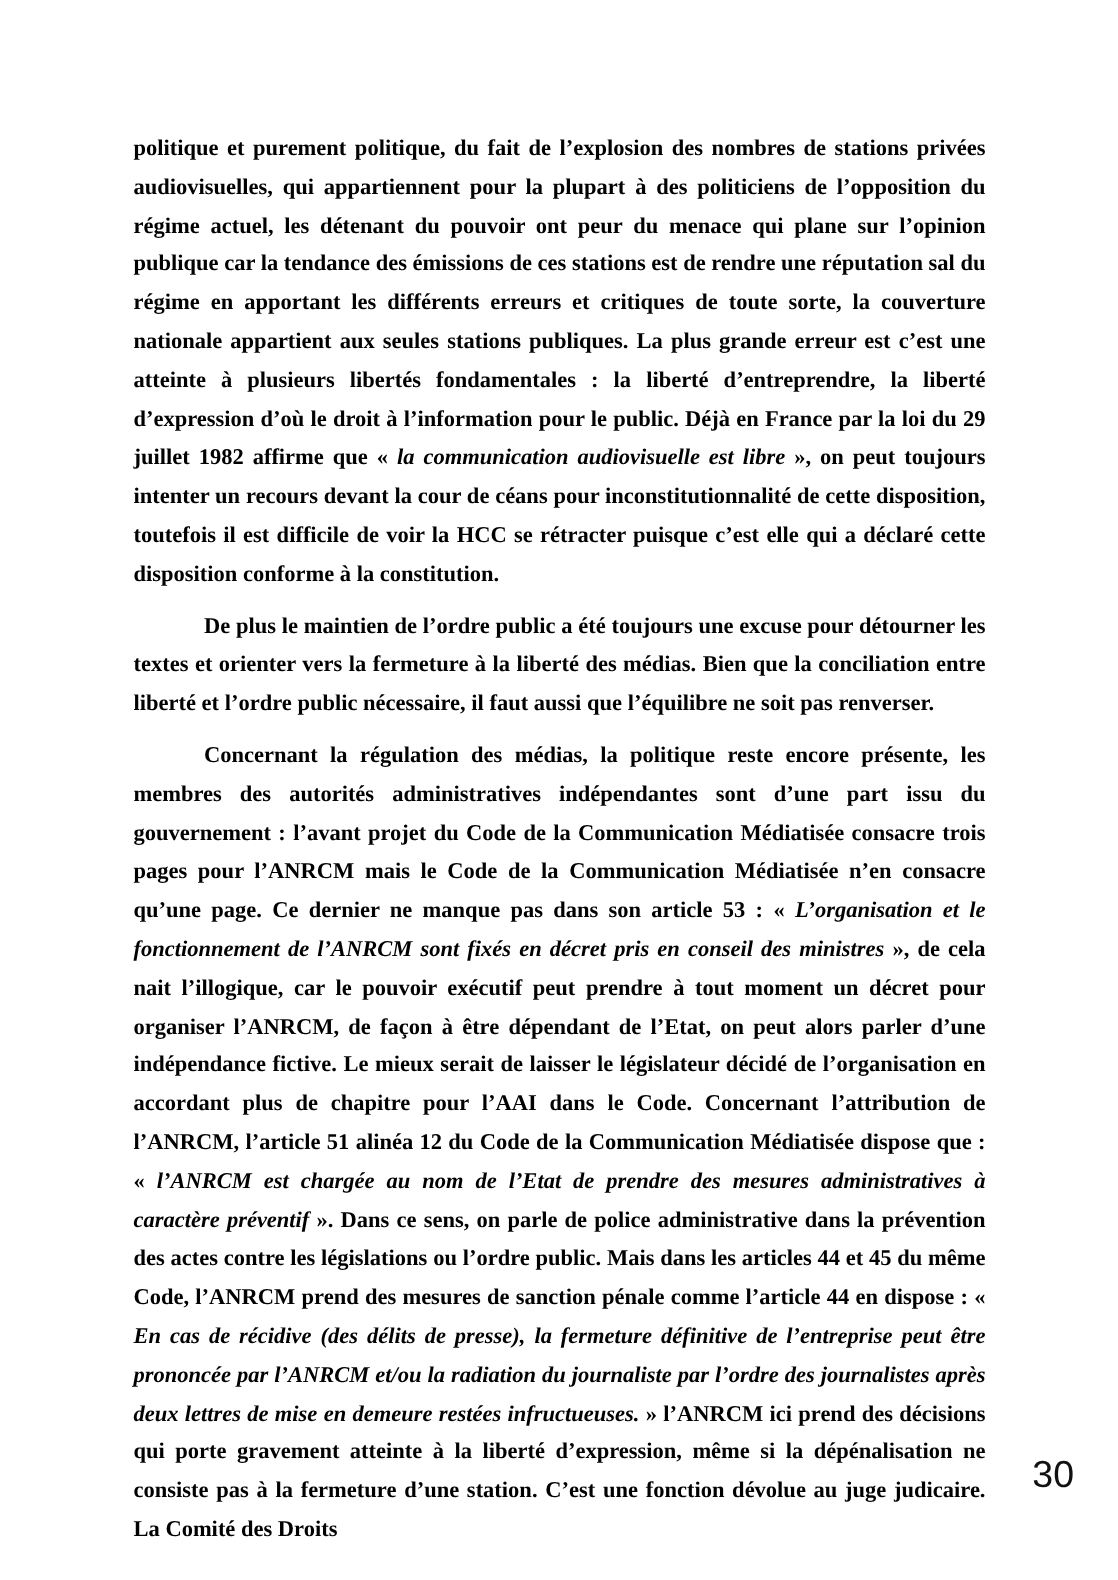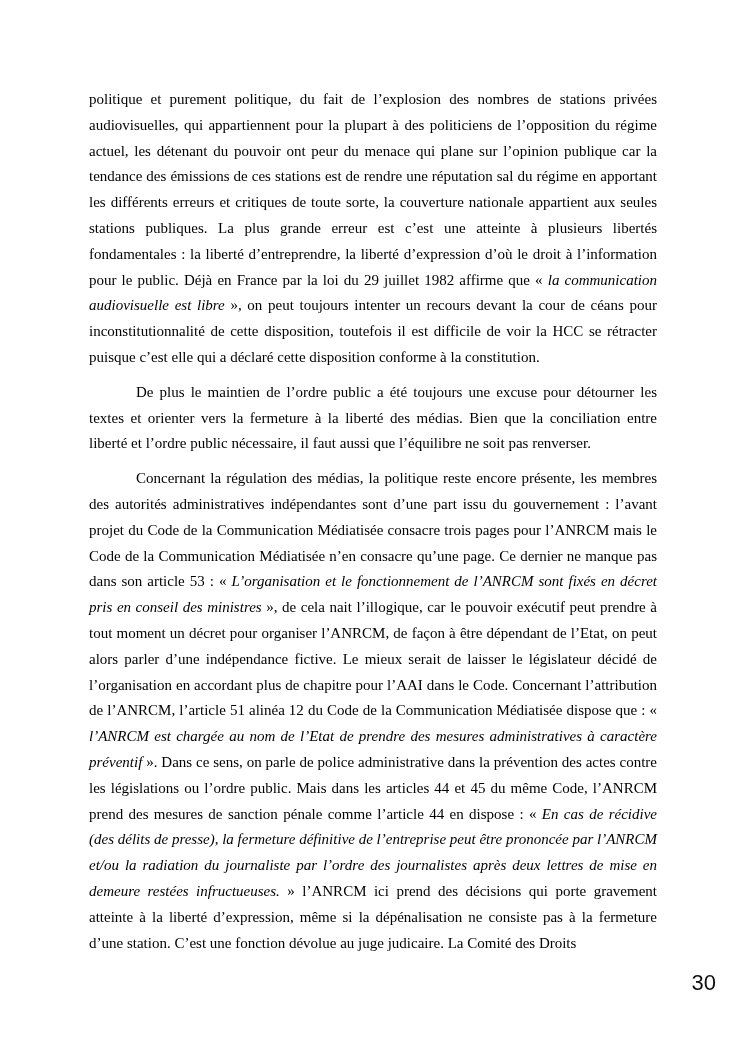--- a/index.html
+++ b/index.html
@@ -22,33 +22,34 @@
     width: 568px;
     font-family: "Liberation Serif", serif;
     font-size: 15px;
     line-height: 25.8px;
     text-align: justify;
     color: #000000;
   }
   p.para {
     margin: 0 0 9px 0;
     padding: 0;
+    font-weight: bold;
   }
   p.para.indent {
     text-indent: 47px;
   }
   .italic {
     font-style: italic;
   }
   .page-number {
     position: absolute;
     right: 29px;
     top: 968px;
     font-family: "Liberation Sans", sans-serif;
-    font-size: 22px;
+    font-size: 25px;
     line-height: 30px;
     color: #111111;
   }
 </style>
 </head>
 <body>
 
 <div class="page">
   <div class="content">
       <p class="para"><span>politique et purement politique, du fait de l’explosion des nombres de stations privées audiovisuelles, qui appartiennent pour la plupart à des politiciens de l’opposition du régime actuel, les détenant du pouvoir ont peur du menace qui plane sur l’opinion publique car la tendance des émissions de ces stations est de rendre une réputation sal du régime en apportant les différents erreurs et critiques de toute sorte, la couverture nationale appartient aux seules stations publiques. La plus grande erreur est c’est une atteinte à plusieurs libertés fondamentales : la liberté d’entreprendre, la liberté d’expression d’où le droit à l’information pour le public. Déjà en France par la loi du 29 juillet 1982 affirme que « </span><span class="italic">la communication audiovisuelle est libre</span><span> », on peut toujours intenter un recours devant la cour de céans pour inconstitutionnalité de cette disposition, toutefois il est difficile de voir la HCC se rétracter puisque c’est elle qui a déclaré cette disposition conforme à la constitution.</span></p>

